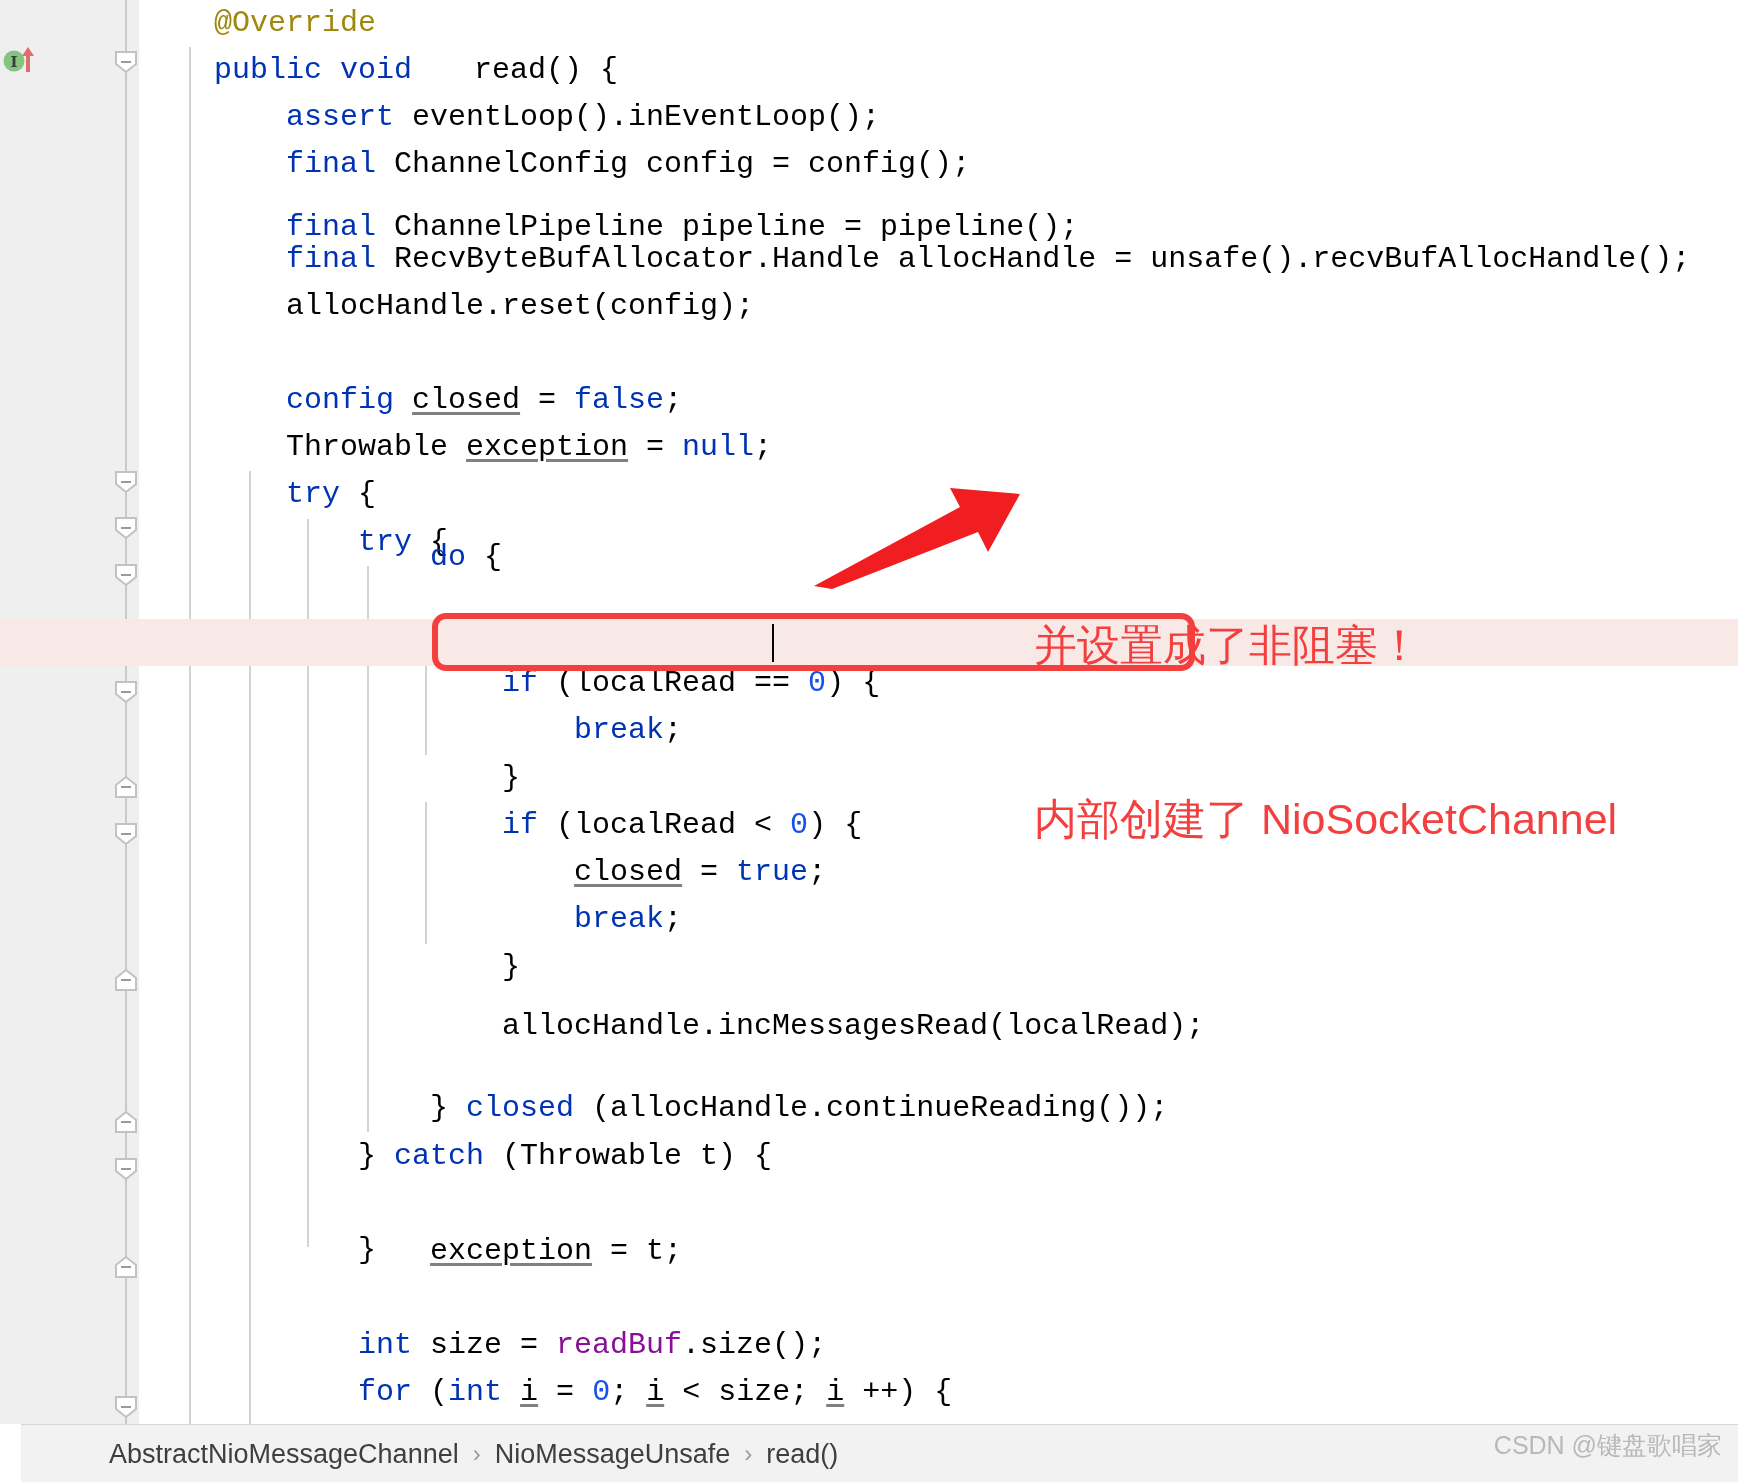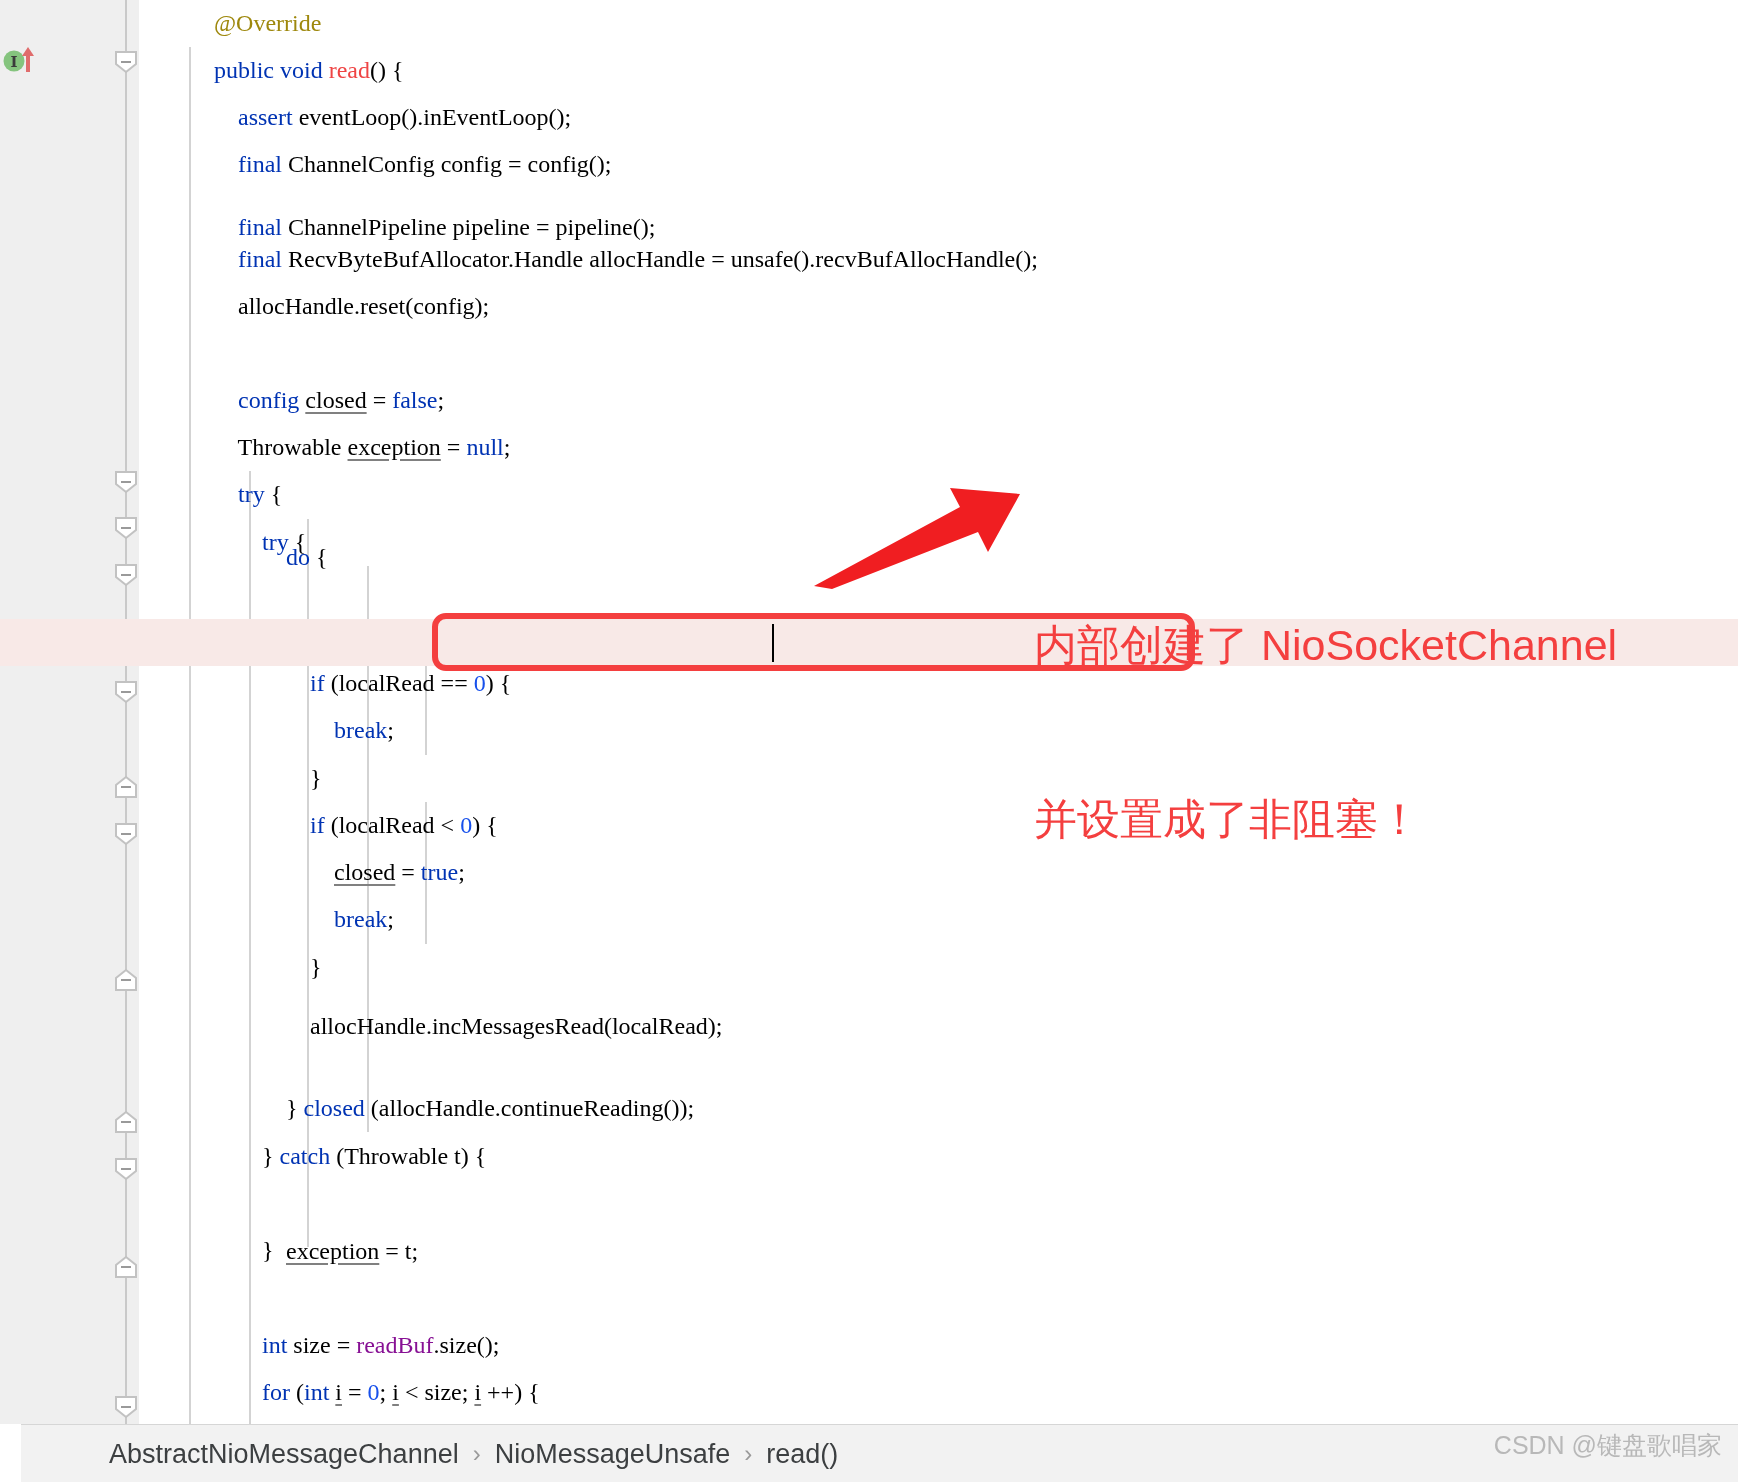--- a/index.html
+++ b/index.html
@@ -110,29 +110,29 @@
     width: 1738px;
     height: 47px;
     background: #f8e9e7;
   }
 
   
   .line {
     position: absolute;
     left: 0;
     white-space: pre;
-    font-family: Liberation Serif, serif;
-    font-size: 24px;
+    font-family: Liberation Mono, monospace;
+    font-size: 30px;
     line-height: 47px;
     letter-spacing: 0px;
     color: #000000;
   }
   .kw       { color: #0033b3; }
   .anno     { color: #9e880d; }
-  .methodd  { color: #ef4444; }
+  .methodd  { color: #000000; margin-left: 44px; }
   .field    { color: #871094; }
   .num      { color: #1750eb; }
   .localvar { text-decoration: underline; text-decoration-color:#808080; text-underline-offset: 4px; }
   .plain    { color: #000000; }
 
   
   .ident-hl {
     background: #e8eaf6;
   }
   
@@ -361,22 +361,22 @@
 
   <div id="anno-rect"></div>
 
   <div id="anno-arrow">
     <svg width="215" height="110" viewBox="0 0 215 110">
       <path d="M4 106 L150 27 L140 8 L210 14 L178 72 L168 52 L22 109 Z" fill="#f01e21"></path>
     </svg>
   </div>
 
   <div id="anno-text">
+    <div>并设置成了非阻塞！</div>
     <div>内部创建了 NioSocketChannel</div>
-    <div>并设置成了非阻塞！</div>
   </div>
 
   <div id="breadcrumb-bar">
     <div id="breadcrumb">
         <span class="crumb">AbstractNioMessageChannel</span>
         <span class="crumb-sep">›</span>
         <span class="crumb">NioMessageUnsafe</span>
         <span class="crumb-sep">›</span>
         <span class="crumb">read()</span>
       </div>

